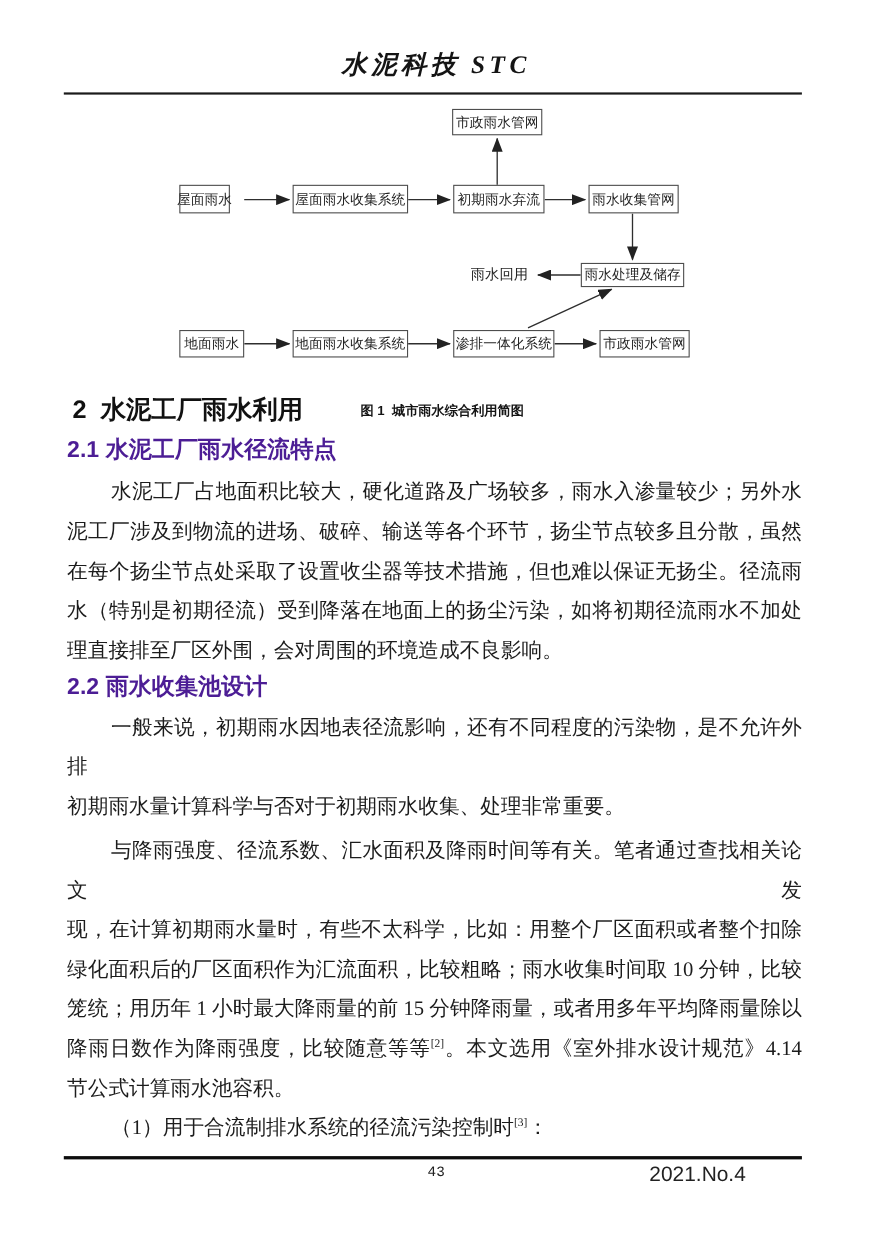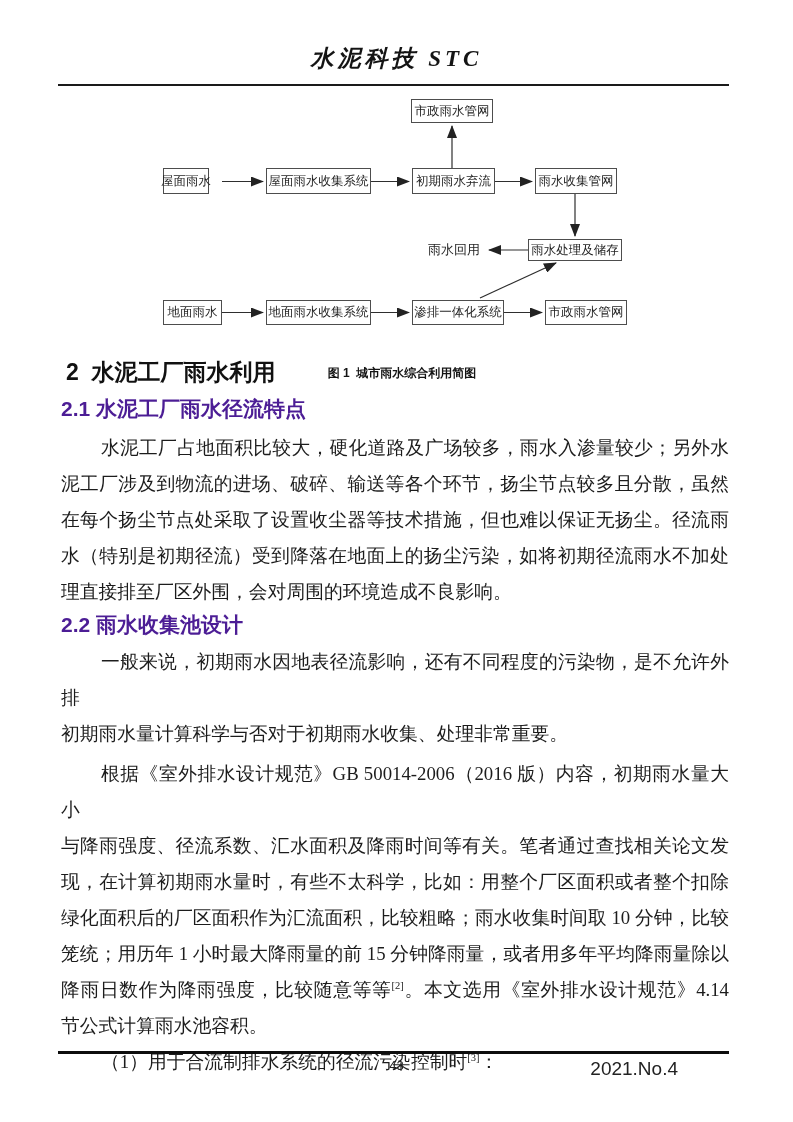--- a/index.html
+++ b/index.html
@@ -41,21 +41,21 @@
   .h2.tight{margin-top:2px;}
   .para{margin:8px 0 0 0;font-size:18.8px;color:#1c1c1c;}
   .para.m6{margin-top:6px;} .para.m4{margin-top:4px;} .para.m0{margin-top:0;}
   .tline{line-height:36px;text-align:justify;text-align-last:justify;white-space:pre-wrap;}
   .para .tline:first-child{text-indent:40px;}
   .para .tline:last-child{text-align-last:left;}
   .tline sup{font-size:10.5px;line-height:0;letter-spacing:0;}
   
   .footer-rule{position:absolute;left:58px;top:1051px;width:671px;height:3px;background:#0d0d0d;}
   .page-number{position:absolute;left:0;top:1058px;width:793px;text-align:center;
-        font-family:Liberation Sans, sans-serif;font-size:13px;color:#222;}
+        font-family:Liberation Mono, monospace;font-size:13px;color:#222;}
   .issue-number{position:absolute;right:115px;top:1058px;
         font-family:"Liberation Sans","DejaVu Sans",sans-serif;font-size:19px;color:#222;}
 </style>
 </head>
 <body>
 
 <div class="page">
 
   <div class="journal-title">水泥科技 STC</div>
   <div class="header-rule"></div>
@@ -103,21 +103,20 @@
         <div class="tline"><span>在每个扬尘节点处采取了设置收尘器等技术措施，但也难以保证无扬尘。径流雨</span></div>
         <div class="tline"><span>水（特别是初期径流）受到降落在地面上的扬尘污染，如将初期径流雨水不加处</span></div>
         <div class="tline"><span>理直接排至厂区外围，会对周围的环境造成不良影响。</span></div>
       </div>
     <div class="h2 tight">2.2 雨水收集池设计</div>
     <div class="para m6">
         <div class="tline"><span>一般来说，初期雨水因地表径流影响，还有不同程度的污染物，是不允许外排</span></div>
         <div class="tline"><span>初期雨水量计算科学与否对于初期雨水收集、处理非常重要。</span></div>
       </div>
     <div class="para m4">
-        <div class="tline"><span>根据《室外排水设计规范》GB 50014-2006（2016 版）内容，初期雨水量大小</span></div>
         <div class="tline"><span>与降雨强度、径流系数、汇水面积及降雨时间等有关。笔者通过查找相关论文发</span></div>
         <div class="tline"><span>现，在计算初期雨水量时，有些不太科学，比如：用整个厂区面积或者整个扣除</span></div>
         <div class="tline"><span>绿化面积后的厂区面积作为汇流面积，比较粗略；雨水收集时间取 10 分钟，比较</span></div>
         <div class="tline"><span>笼统；用历年 1 小时最大降雨量的前 15 分钟降雨量，或者用多年平均降雨量除以</span></div>
         <div class="tline"><span>降雨日数作为降雨强度，比较随意等等</span><sup>[2]</sup><span>。本文选用《室外排水设计规范》4.14</span></div>
         <div class="tline"><span>节公式计算雨水池容积。</span></div>
       </div>
     <div class="para m0">
         <div class="tline"><span>（1）用于合流制排水系统的径流污染控制时</span><sup>[3]</sup><span>：</span></div>
       </div>

